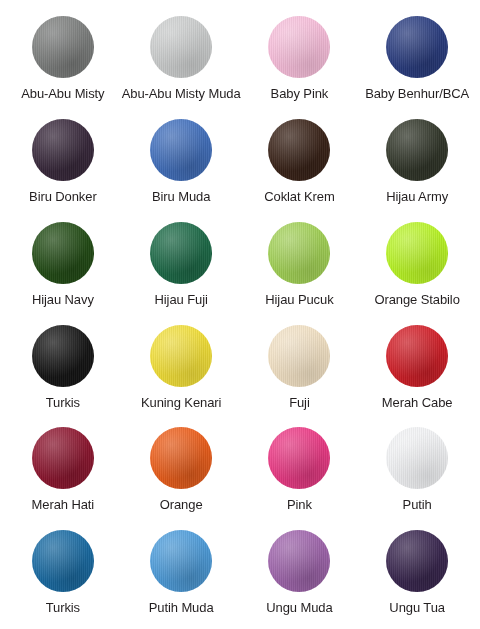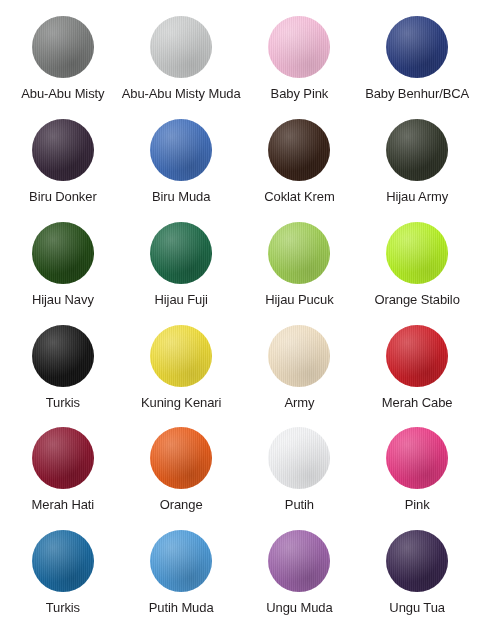--- a/index.html
+++ b/index.html
@@ -158,21 +158,21 @@
     <div class="swatch-cell">
       <div class="swatch-disc-wrap">
         <div class="swatch-disc light-disc" style="background-color: rgb(239, 220, 54);"></div>
       </div>
       <div class="swatch-label">Kuning Kenari</div>
     </div>
     <div class="swatch-cell">
       <div class="swatch-disc-wrap">
         <div class="swatch-disc light-disc" style="background-color: rgb(240, 223, 194);"></div>
       </div>
-      <div class="swatch-label">Army</div>
+      <div class="swatch-label">Fuji</div>
     </div>
     <div class="swatch-cell">
       <div class="swatch-disc-wrap">
         <div class="swatch-disc" style="background-color: rgb(210, 31, 40);"></div>
       </div>
       <div class="swatch-label">Merah Cabe</div>
     </div>
     <div class="swatch-cell">
       <div class="swatch-disc-wrap">
         <div class="swatch-disc" style="background-color: rgb(142, 23, 48);"></div>
@@ -180,29 +180,29 @@
       <div class="swatch-label">Merah Hati</div>
     </div>
     <div class="swatch-cell">
       <div class="swatch-disc-wrap">
         <div class="swatch-disc" style="background-color: rgb(236, 95, 28);"></div>
       </div>
       <div class="swatch-label">Orange</div>
     </div>
     <div class="swatch-cell">
       <div class="swatch-disc-wrap">
+        <div class="swatch-disc" style="background-color: rgb(236, 59, 134);"></div>
+      </div>
+      <div class="swatch-label">Pink</div>
+    </div>
+    <div class="swatch-cell">
+      <div class="swatch-disc-wrap">
         <div class="swatch-disc light-disc" style="background-color: rgb(240, 241, 243);"></div>
       </div>
       <div class="swatch-label">Putih</div>
-    </div>
-    <div class="swatch-cell">
-      <div class="swatch-disc-wrap">
-        <div class="swatch-disc" style="background-color: rgb(236, 59, 134);"></div>
-      </div>
-      <div class="swatch-label">Pink</div>
     </div>
     <div class="swatch-cell">
       <div class="swatch-disc-wrap">
         <div class="swatch-disc" style="background-color: rgb(26, 108, 164);"></div>
       </div>
       <div class="swatch-label">Turkis</div>
     </div>
     <div class="swatch-cell">
       <div class="swatch-disc-wrap">
         <div class="swatch-disc" style="background-color: rgb(78, 157, 219);"></div>

